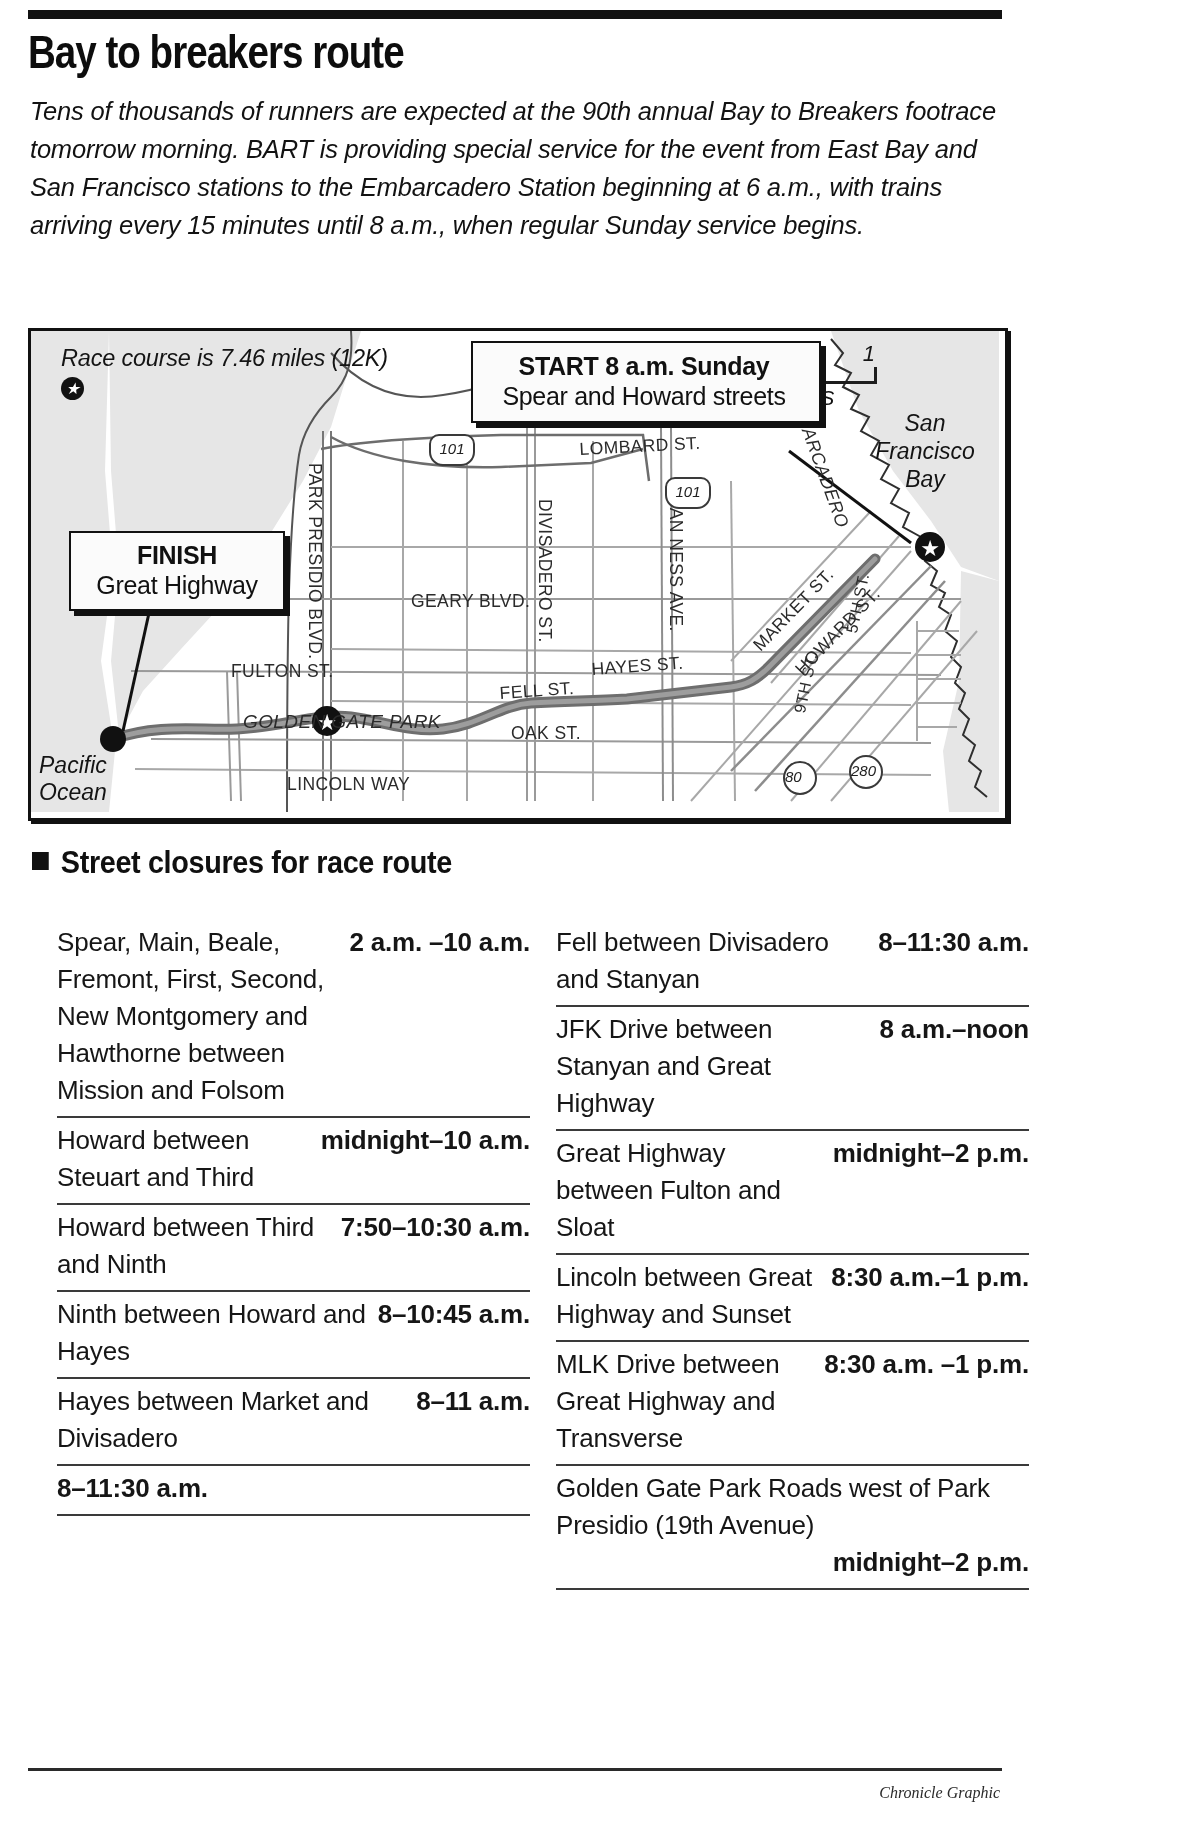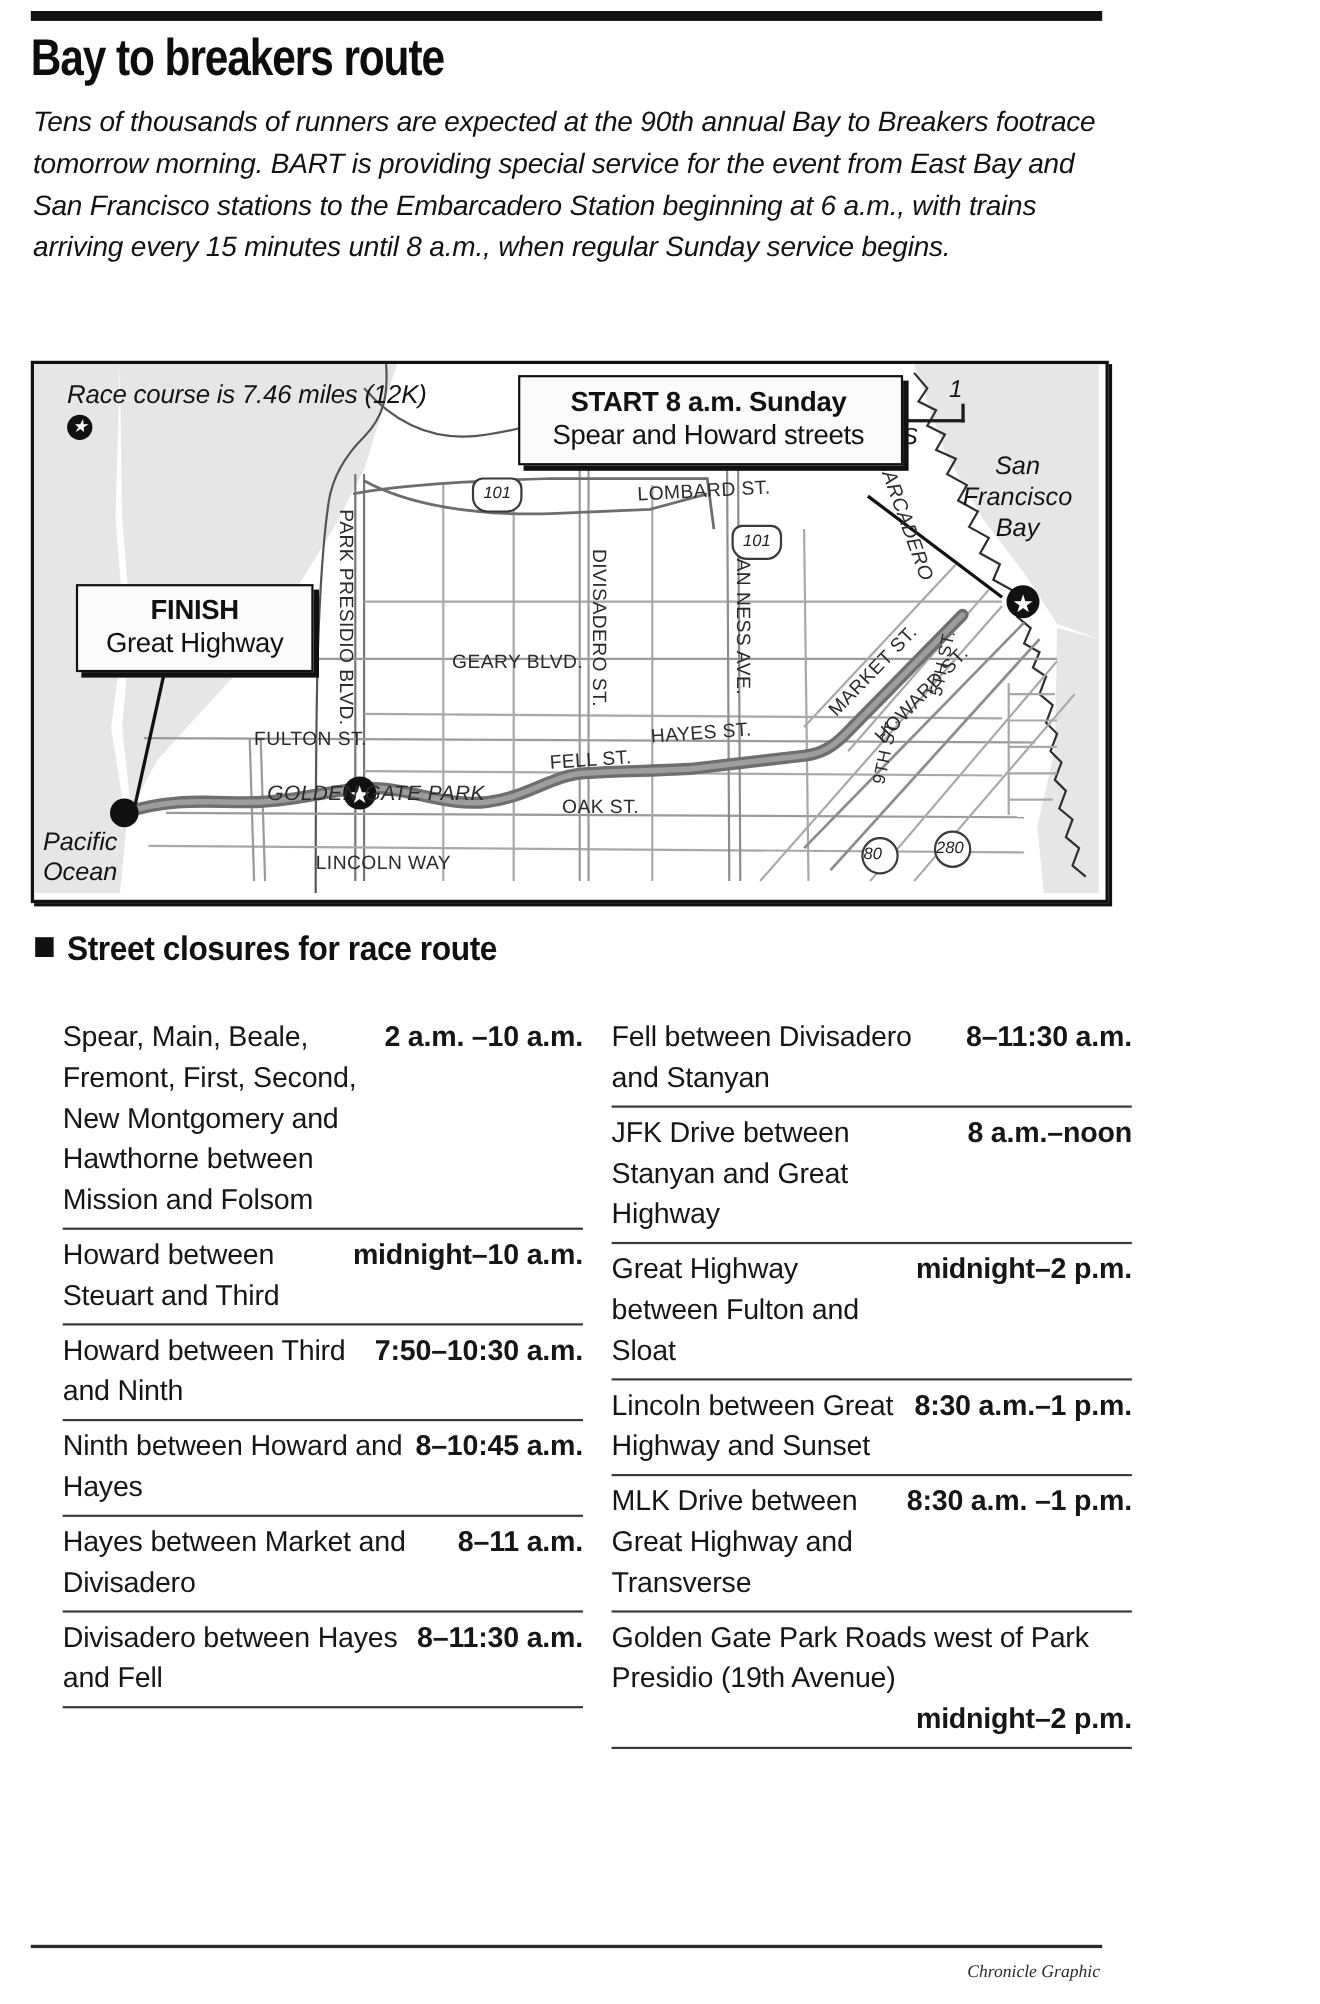--- a/index.html
+++ b/index.html
@@ -302,21 +302,20 @@
         </div>
       </div>
       <div class="row">
         <div class="line withtime">
           <span>Hayes between Market and Divisadero</span>
           <span class="time">8–11 a.m.</span>
         </div>
       </div>
       <div class="row">
         <div class="line withtime">
-          <span>Divisadero between Hayes and Fell</span>
           <span class="time">8–11:30 a.m.</span>
         </div>
       </div>
     </div>
 
     <div class="col">
       <div class="row">
         <div class="line withtime">
           <span>Fell between Divisadero and Stanyan</span>
           <span class="time">8–11:30 a.m.</span>

